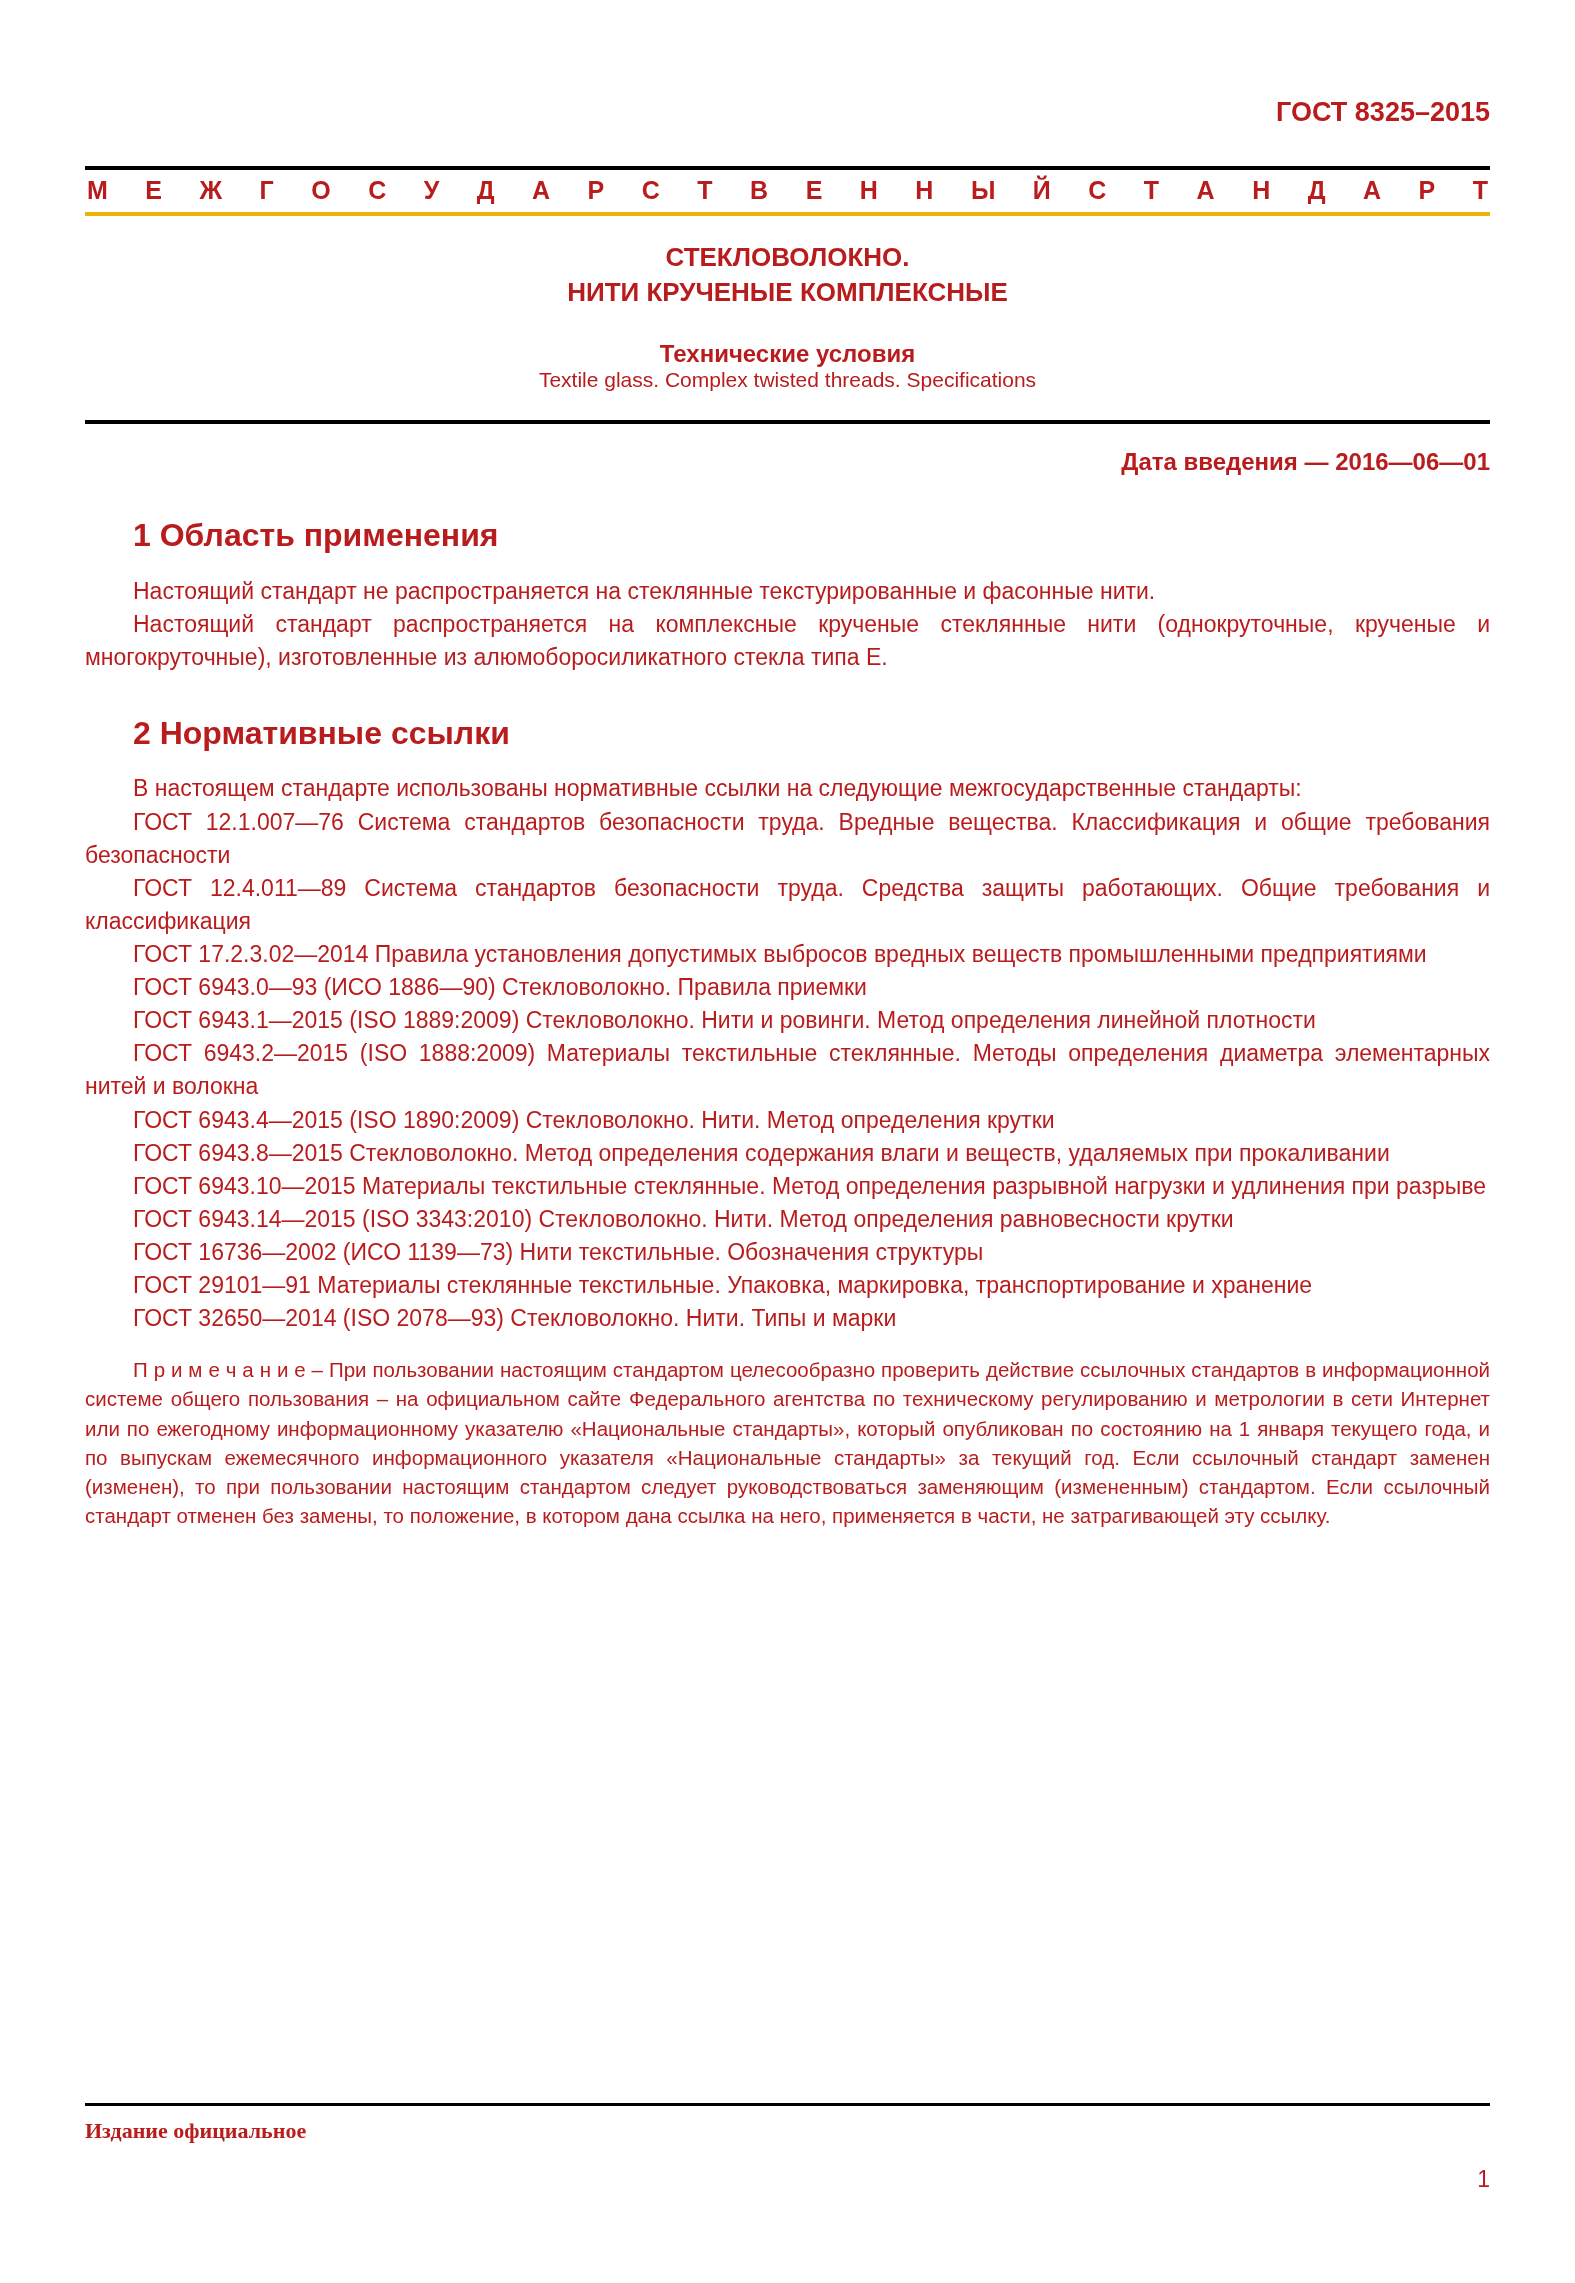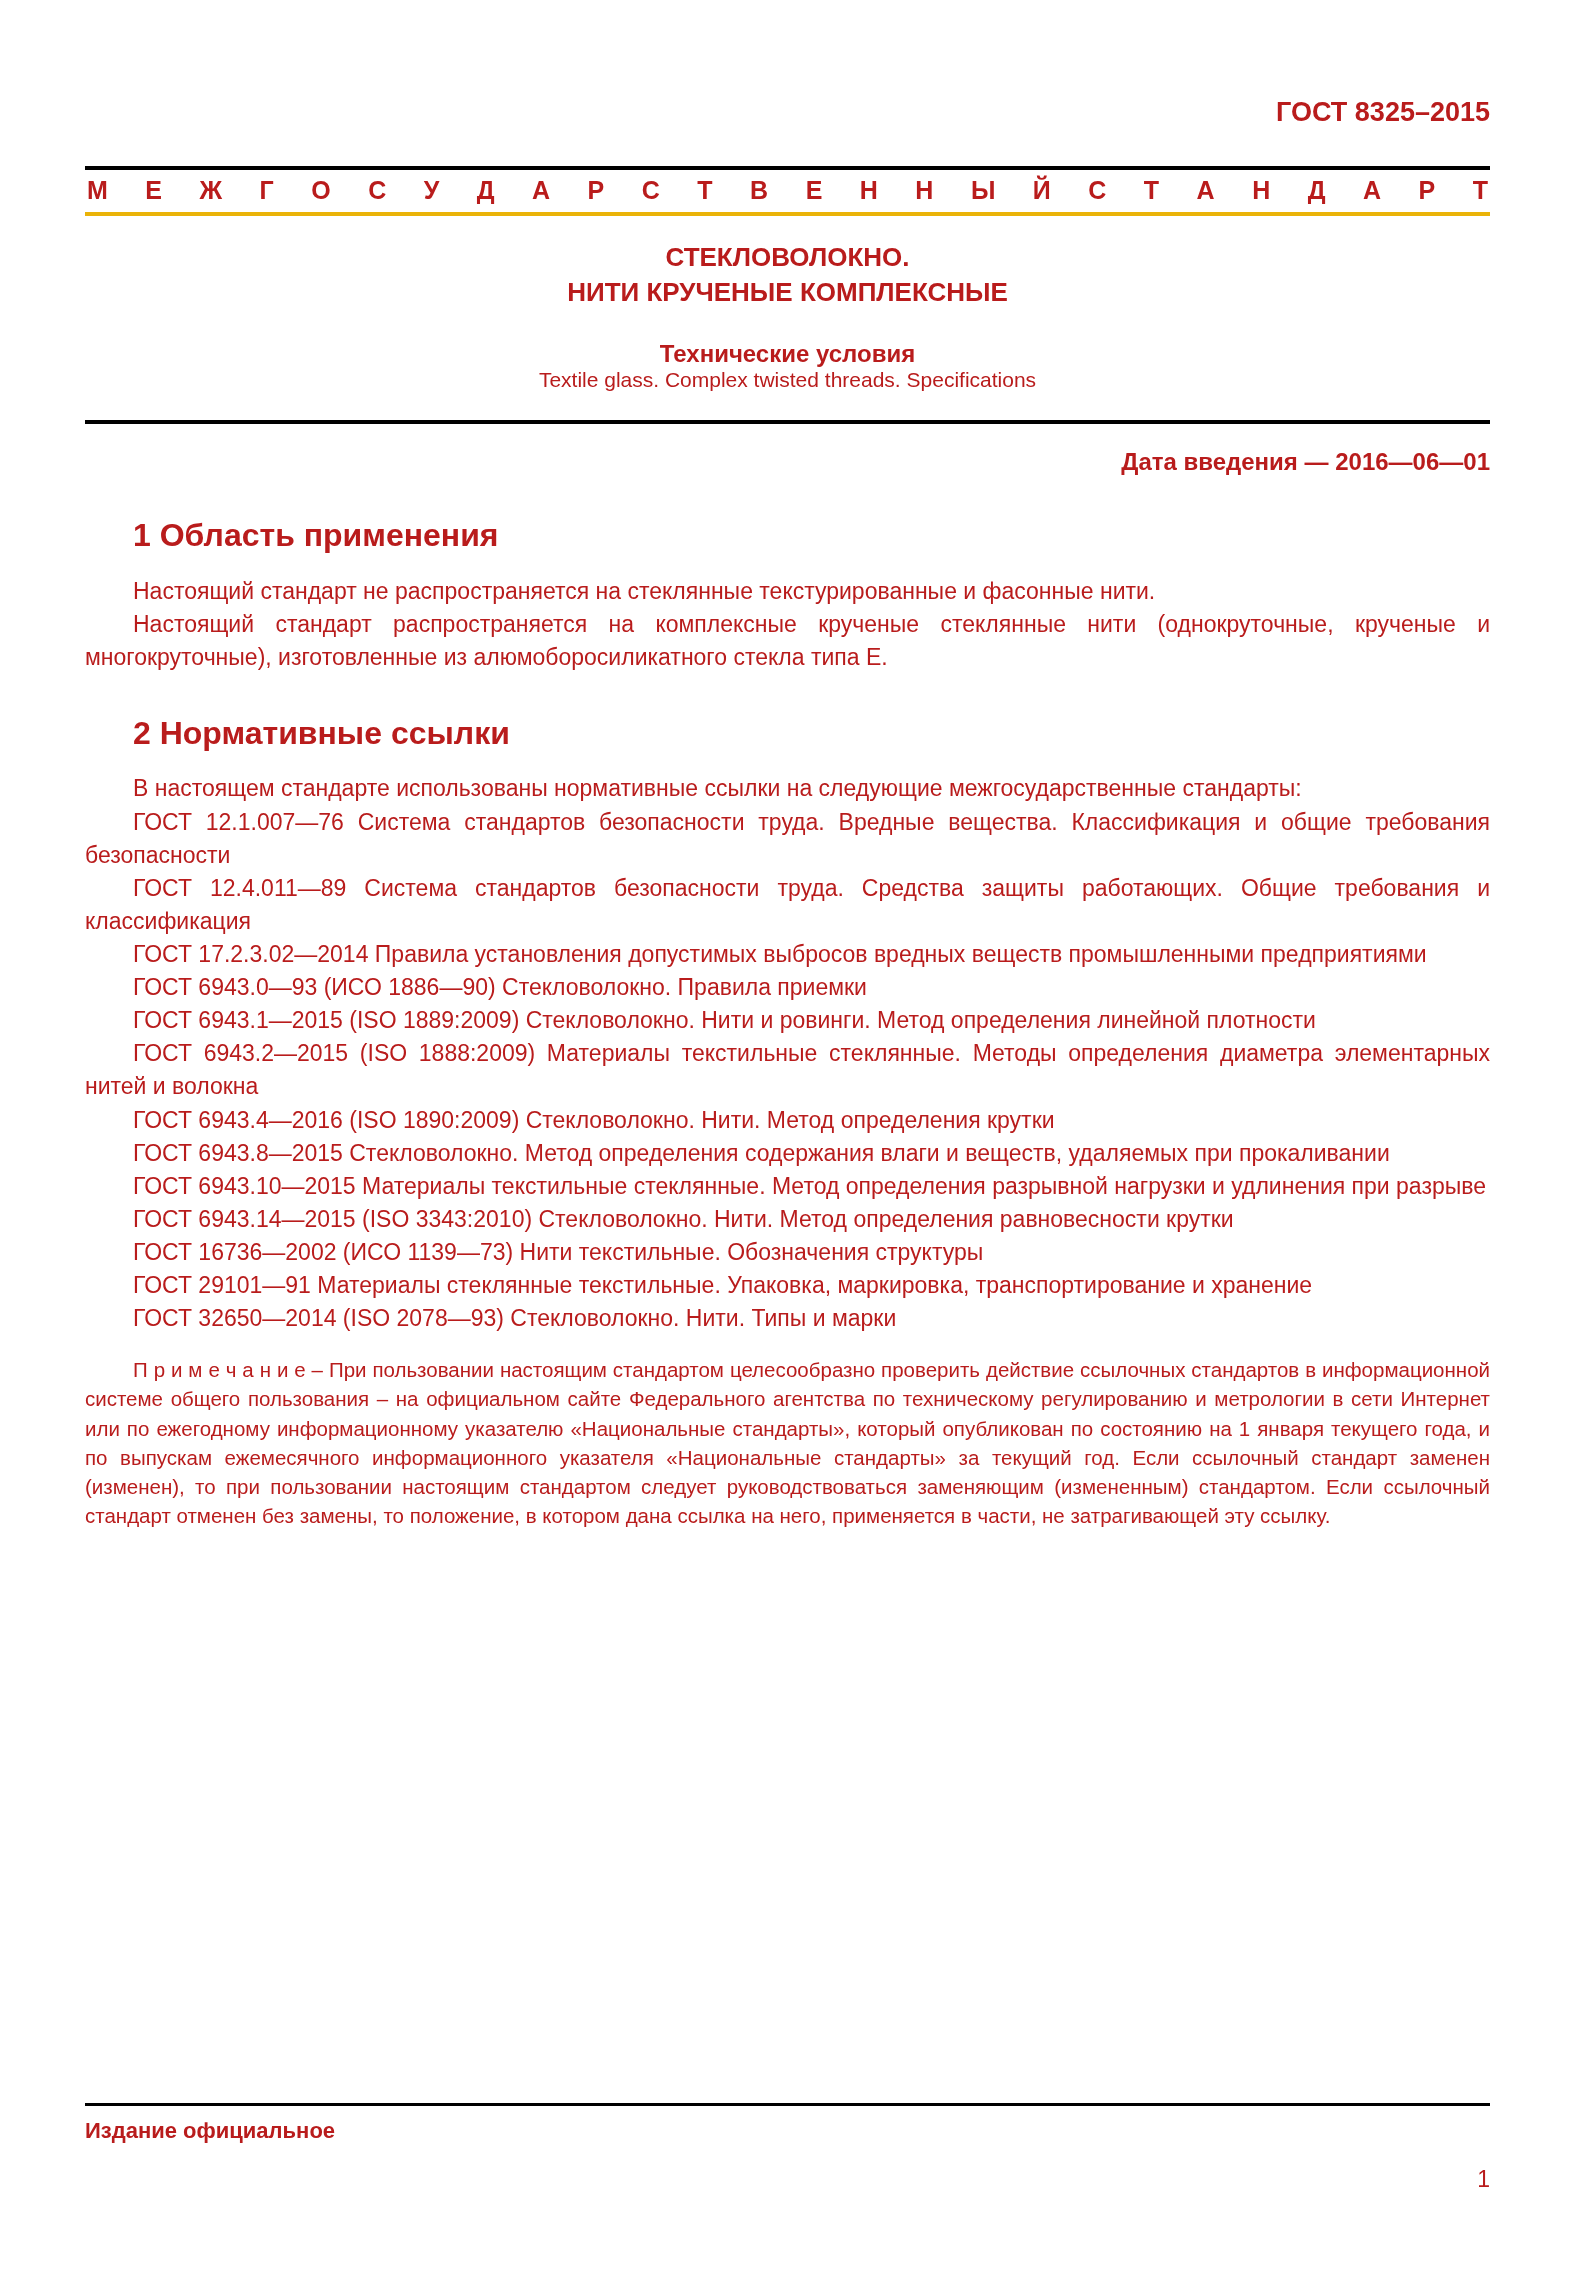--- a/index.html
+++ b/index.html
@@ -93,20 +93,21 @@
   }
   .footer-rule {
     border: none;
     border-top: 3px solid #000;
     margin: 0;
   }
   .edition {
     font-weight: bold;
     font-size: 22px;
     margin-top: 12px;
+    font-family: Liberation Serif, serif;
   }
   .page-number {
     text-align: right;
     font-size: 23px;
     margin-top: 22px;
   }
 </style>
 </head>
 <body>
 
@@ -137,21 +138,21 @@
 
   <div class="section-heading">2 Нормативные ссылки</div>
   <div class="body-text">
     <p>В настоящем стандарте использованы нормативные ссылки на следующие межгосударственные стандарты:</p>
     <p>ГОСТ 12.1.007—76 Система стандартов безопасности труда. Вредные вещества. Классификация и общие требования безопасности</p>
     <p>ГОСТ 12.4.011—89 Система стандартов безопасности труда. Средства защиты работающих. Общие требования и классификация</p>
     <p>ГОСТ 17.2.3.02—2014 Правила установления допустимых выбросов вредных веществ промышленными предприятиями</p>
     <p>ГОСТ 6943.0—93 (ИСО 1886—90) Стекловолокно. Правила приемки</p>
     <p>ГОСТ 6943.1—2015 (ISO 1889:2009) Стекловолокно. Нити и ровинги. Метод определения линейной плотности</p>
     <p>ГОСТ 6943.2—2015 (ISO 1888:2009) Материалы текстильные стеклянные. Методы определения диаметра элементарных нитей и волокна</p>
-    <p>ГОСТ 6943.4—2016 (ISO 1890:2009) Стекловолокно. Нити. Метод определения крутки</p>
+    <p>ГОСТ 6943.4—2015 (ISO 1890:2009) Стекловолокно. Нити. Метод определения крутки</p>
     <p>ГОСТ 6943.8—2015 Стекловолокно. Метод определения содержания влаги и веществ, удаляемых при прокаливании</p>
     <p>ГОСТ 6943.10—2015 Материалы текстильные стеклянные. Метод определения разрывной нагрузки и удлинения при разрыве</p>
     <p>ГОСТ 6943.14—2015 (ISO 3343:2010) Стекловолокно. Нити. Метод определения равновесности крутки</p>
     <p>ГОСТ 16736—2002 (ИСО 1139—73) Нити текстильные. Обозначения структуры</p>
     <p>ГОСТ 29101—91 Материалы стеклянные текстильные. Упаковка, маркировка, транспортирование и хранение</p>
     <p>ГОСТ 32650—2014 (ISO 2078—93) Стекловолокно. Нити. Типы и марки</p>
   </div>
 
   <div class="body-text note">
     <p>П р и м е ч а н и е  – При пользовании настоящим стандартом целесообразно проверить действие ссылочных стандартов в информационной системе общего пользования – на официальном сайте Федерального агентства по техническому регулированию и метрологии в сети Интернет или по ежегодному информационному указателю «Национальные стандарты», который опубликован по состоянию на 1 января текущего года, и по выпускам ежемесячного информационного указателя «Национальные стандарты» за текущий год. Если ссылочный стандарт заменен (изменен), то при пользовании настоящим стандартом следует руководствоваться заменяющим (измененным) стандартом. Если ссылочный стандарт отменен без замены, то положение, в котором дана ссылка на него, применяется в части, не затрагивающей эту ссылку.</p>

